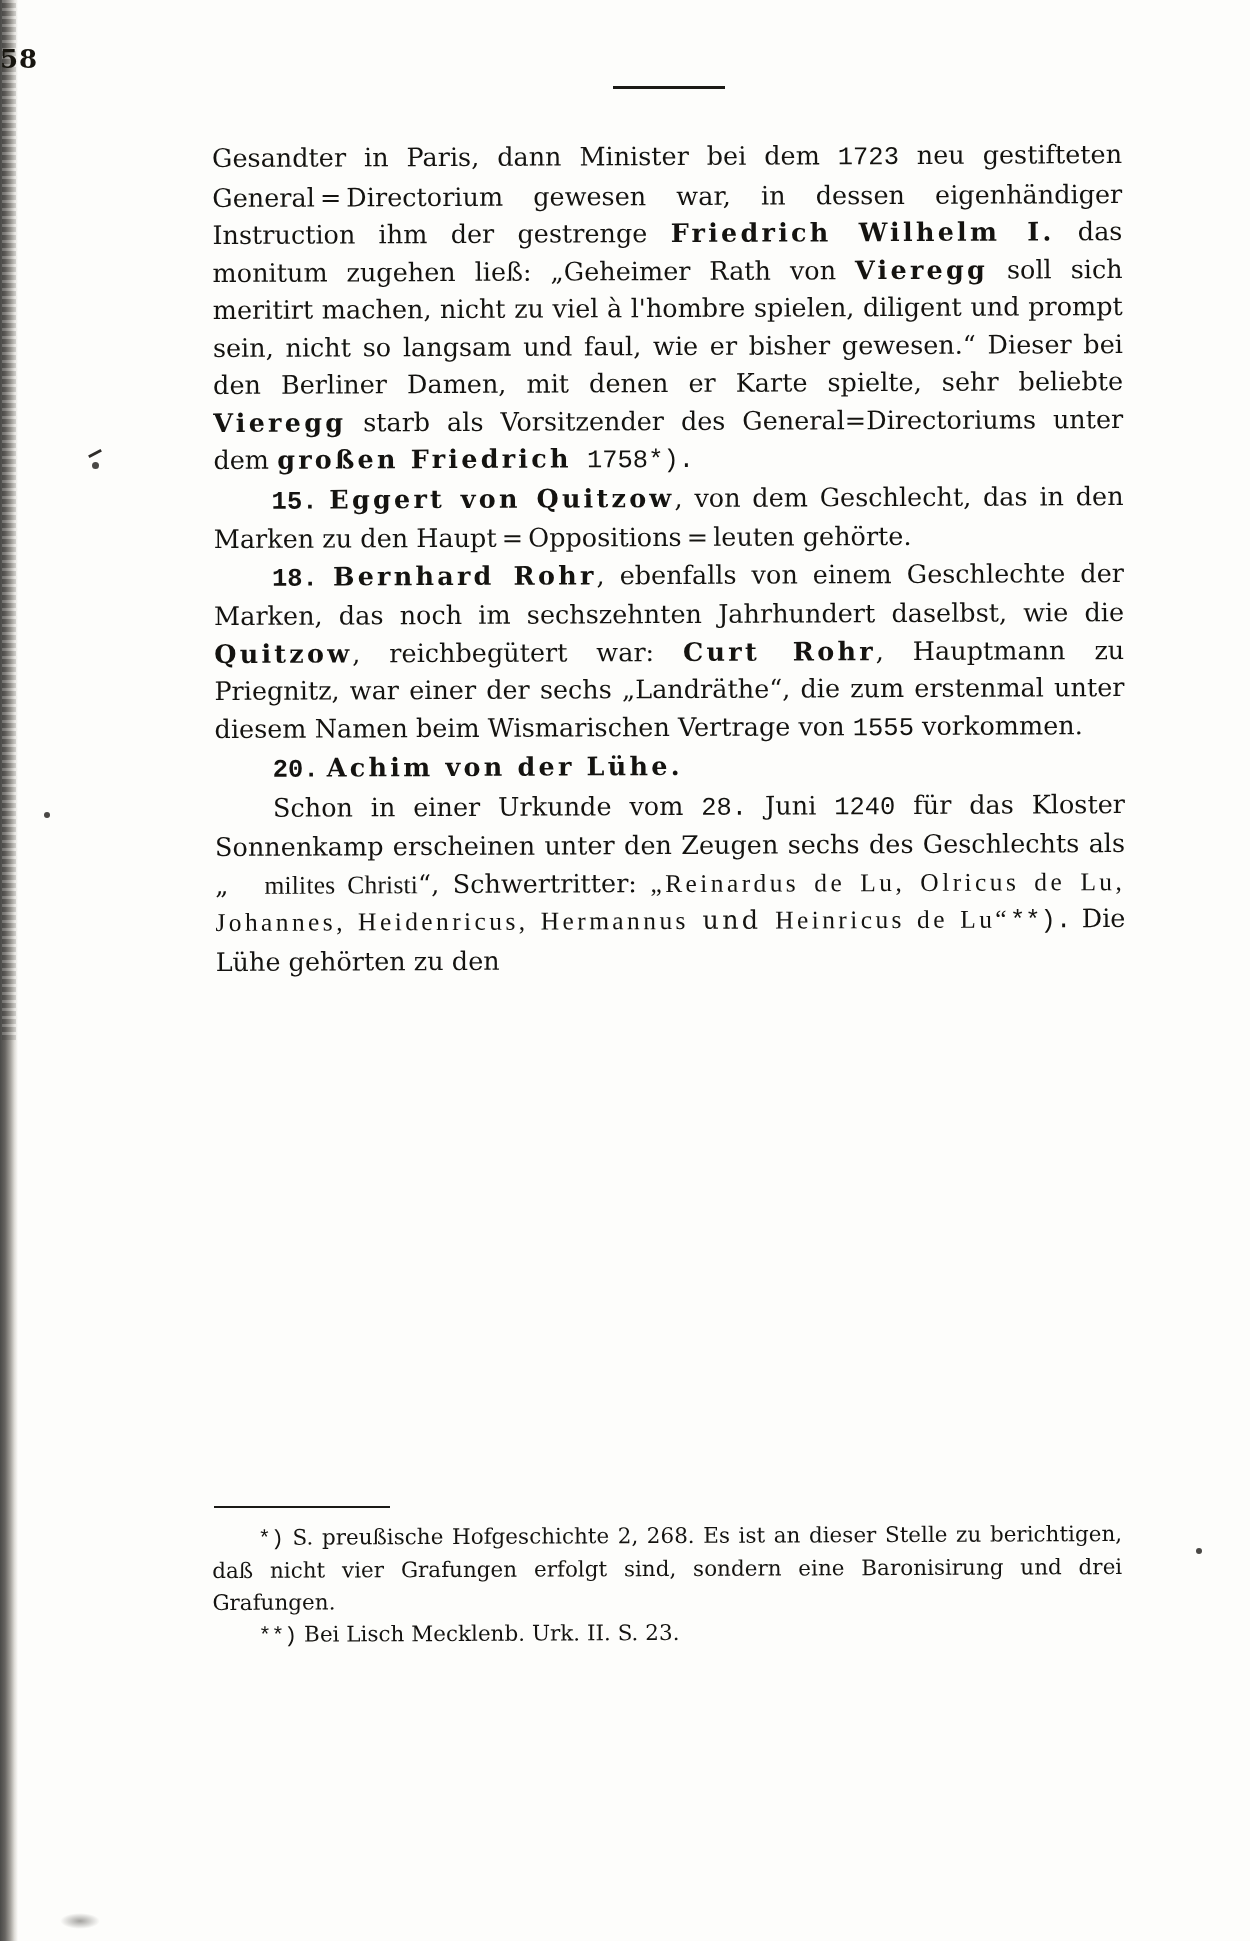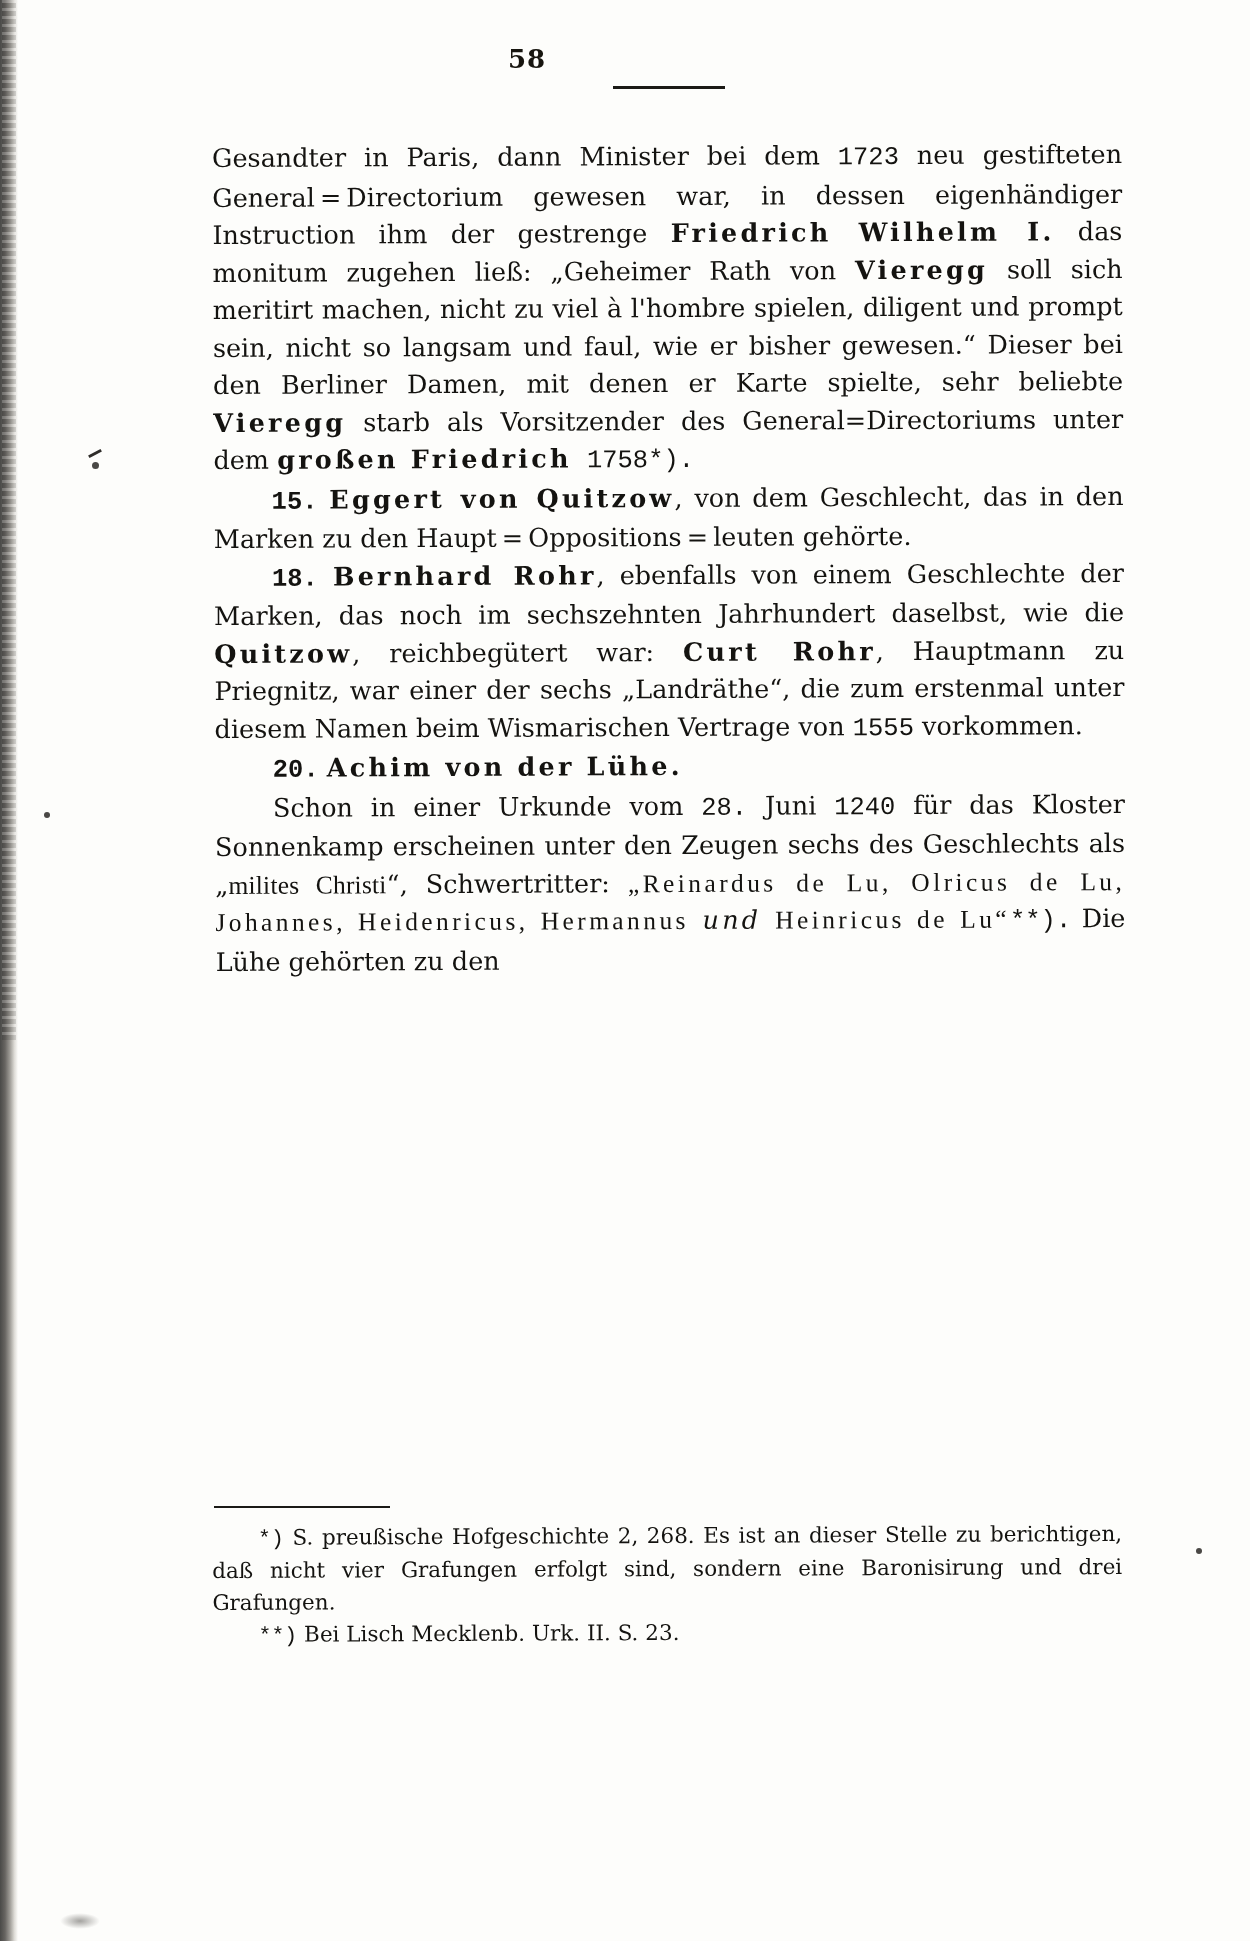--- a/index.html
+++ b/index.html
@@ -51,21 +51,21 @@
     background: #4a4845;
     border-radius: 50%;
   }
 
   
   .folio-wrap {
     position: absolute;
     top: 44px;
     left: 0;
     width: 1054px;
-    text-align: center;
+    text-align: left;
   }
   .folio {
     font-family: "DejaVu Serif", serif;
     font-weight: bold;
     font-size: 26px;
     letter-spacing: 1px;
     color: #17150f;
   }
   .folio-rule {
     position: absolute;
@@ -93,26 +93,26 @@
   .indent {
     text-indent: 58px;
   }
   .fr { font-family: "DejaVu Serif", serif; }
   .sp {
     letter-spacing: 3.2px;
     font-weight: bold;
   }
   .spn {
     letter-spacing: 3.2px;
-    font-style: italic;
   }
   .bold { font-weight: bold; }
   .lat {
     font-family: "Liberation Serif", serif;
     letter-spacing: 0.2px;
+    margin-left: 36px;
   }
   .lat-sp {
     font-family: "Liberation Serif", serif;
     letter-spacing: 3.4px;
   }
   .num { font-family: Liberation Mono, monospace; }
 
   
   .skew { transform: rotate(-0.25deg); transform-origin: 0 0; }
 

